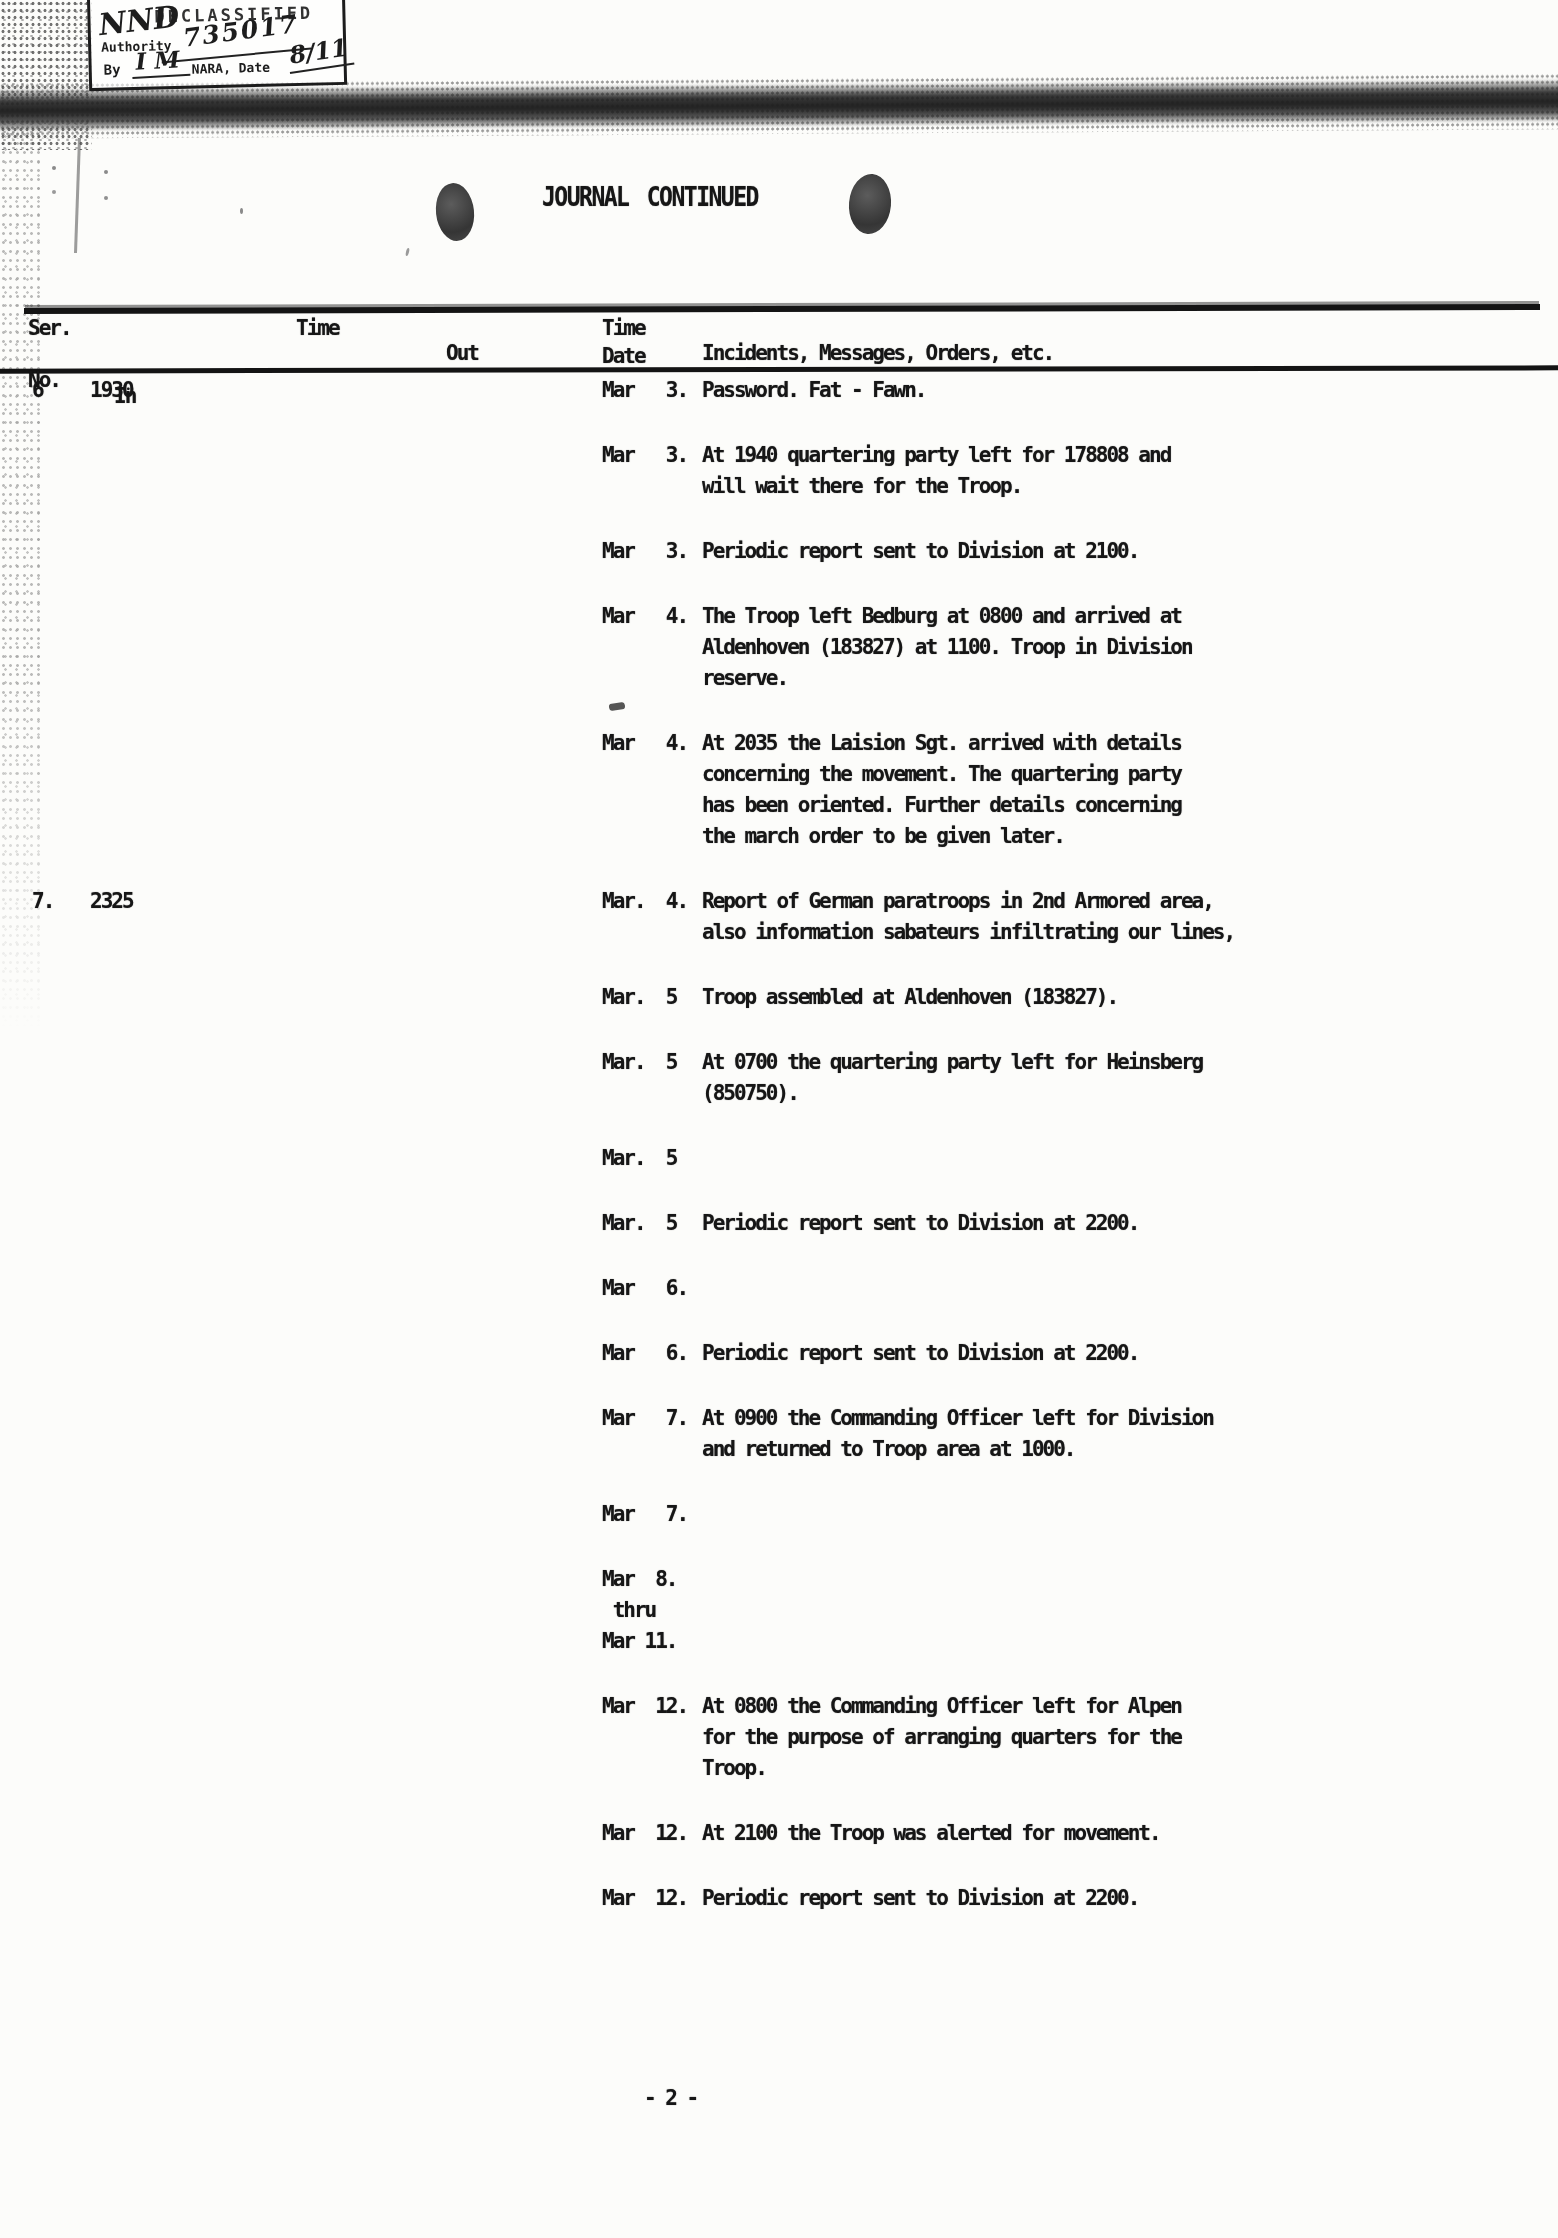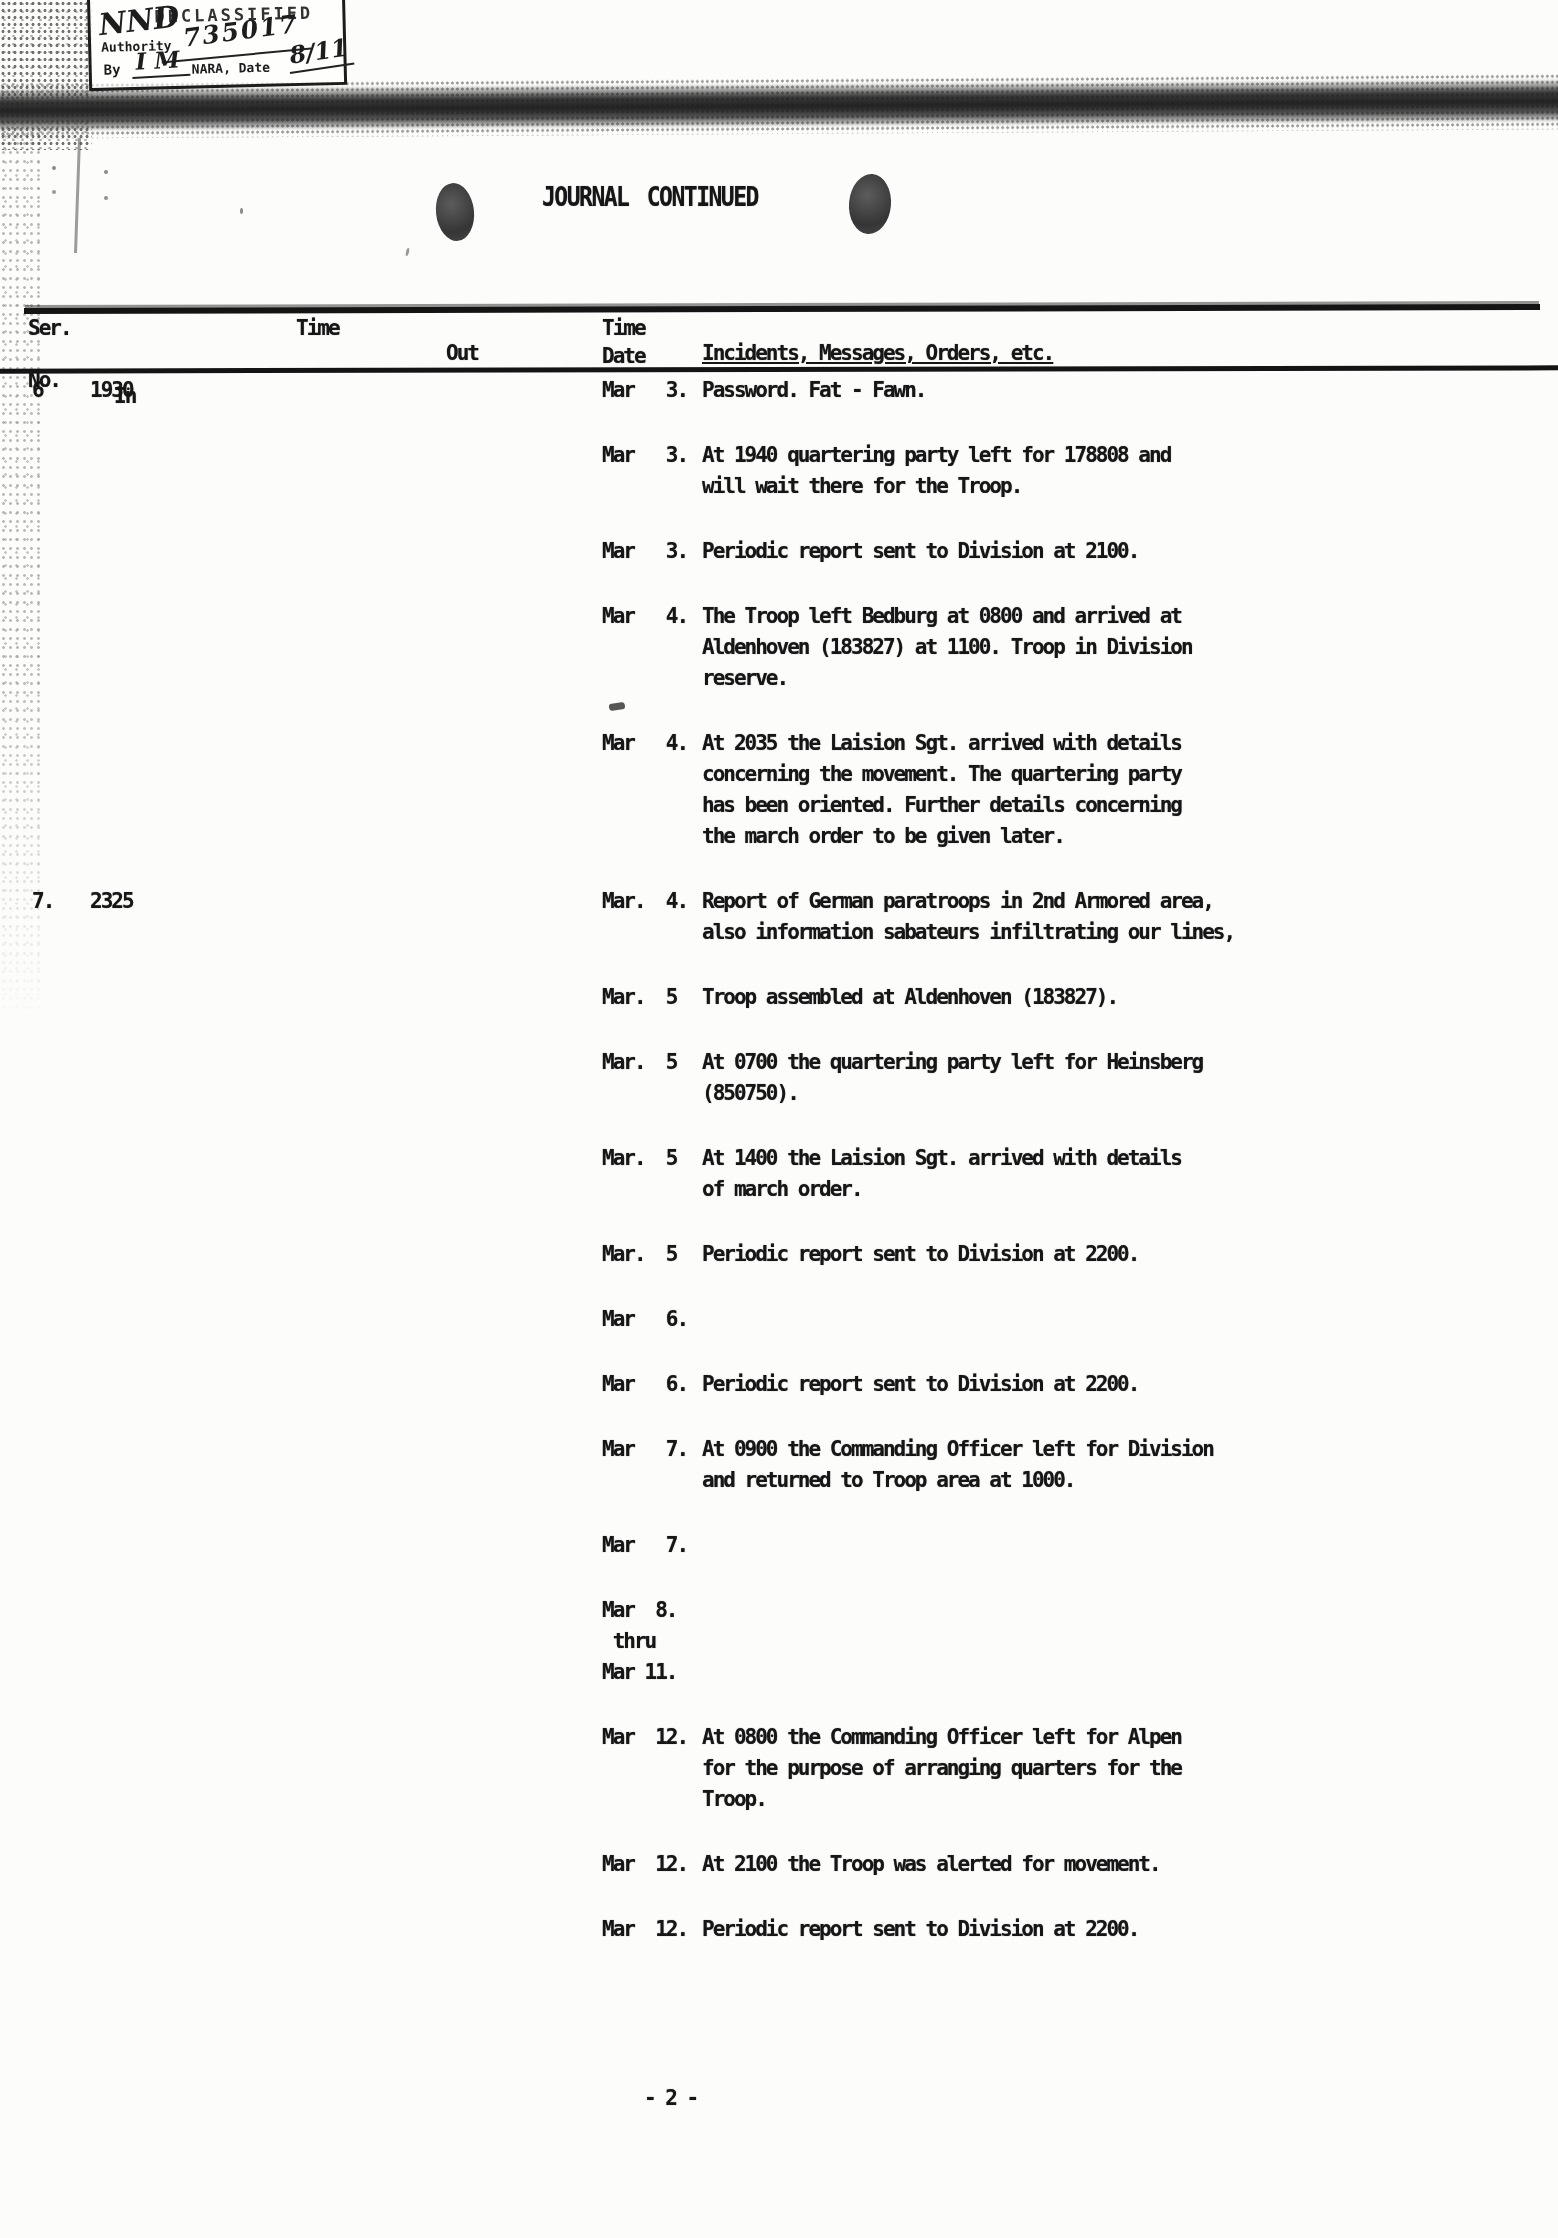--- a/index.html
+++ b/index.html
@@ -115,21 +115,21 @@
   <div class="abs ruleA"></div>
   <div class="abs ruleB"></div>
 
   <span class="abs type" style="left:28px;  top:313px;text-align:right;">Ser.</span>
   <span class="abs type" style="left:296px; top:313px;">Time</span>
   <span class="abs type" style="left:602px; top:313px;">Time</span>
   <span class="abs type" style="left:28px;  top:341px;margin-top:24px;">No.</span>
   <span class="abs type" style="left:114px; top:341px;margin-top:40px;">In</span>
   <span class="abs type" style="left:446px; top:338px;">Out</span>
   <span class="abs type" style="left:602px; top:341px;">Date</span>
-  <span class="abs type" style="left:702px; top:338px;text-decoration:underline;">Incidents, Messages, Orders, etc.</span>
+  <span class="abs type" style="left:702px; top:338px;">Incidents, Messages, Orders, etc.</span>
 
   <div class="abs rows" id="rows">
       <div class="entry">
         <span class="type c-ser">6</span>
         <span class="type c-in">1930</span>
         <span class="type c-date">Mar   3.</span>
         <span class="type c-text">Password. Fat - Fawn.</span>
       </div>
       <div class="entry">
         <span class="type c-ser"></span>
@@ -178,22 +178,20 @@
         <span class="type c-ser"></span>
         <span class="type c-in"></span>
         <span class="type c-date">Mar.  5</span>
         <span class="type c-text">At 0700 the quartering party left for Heinsberg
 (850750).</span>
       </div>
       <div class="entry">
         <span class="type c-ser"></span>
         <span class="type c-in"></span>
         <span class="type c-date">Mar.  5</span>
-        <span class="type c-text">At 1400 the Laision Sgt. arrived with details
-of march order.</span>
       </div>
       <div class="entry">
         <span class="type c-ser"></span>
         <span class="type c-in"></span>
         <span class="type c-date">Mar.  5</span>
         <span class="type c-text">Periodic report sent to Division at 2200.</span>
       </div>
       <div class="entry">
         <span class="type c-ser"></span>
         <span class="type c-in"></span>

